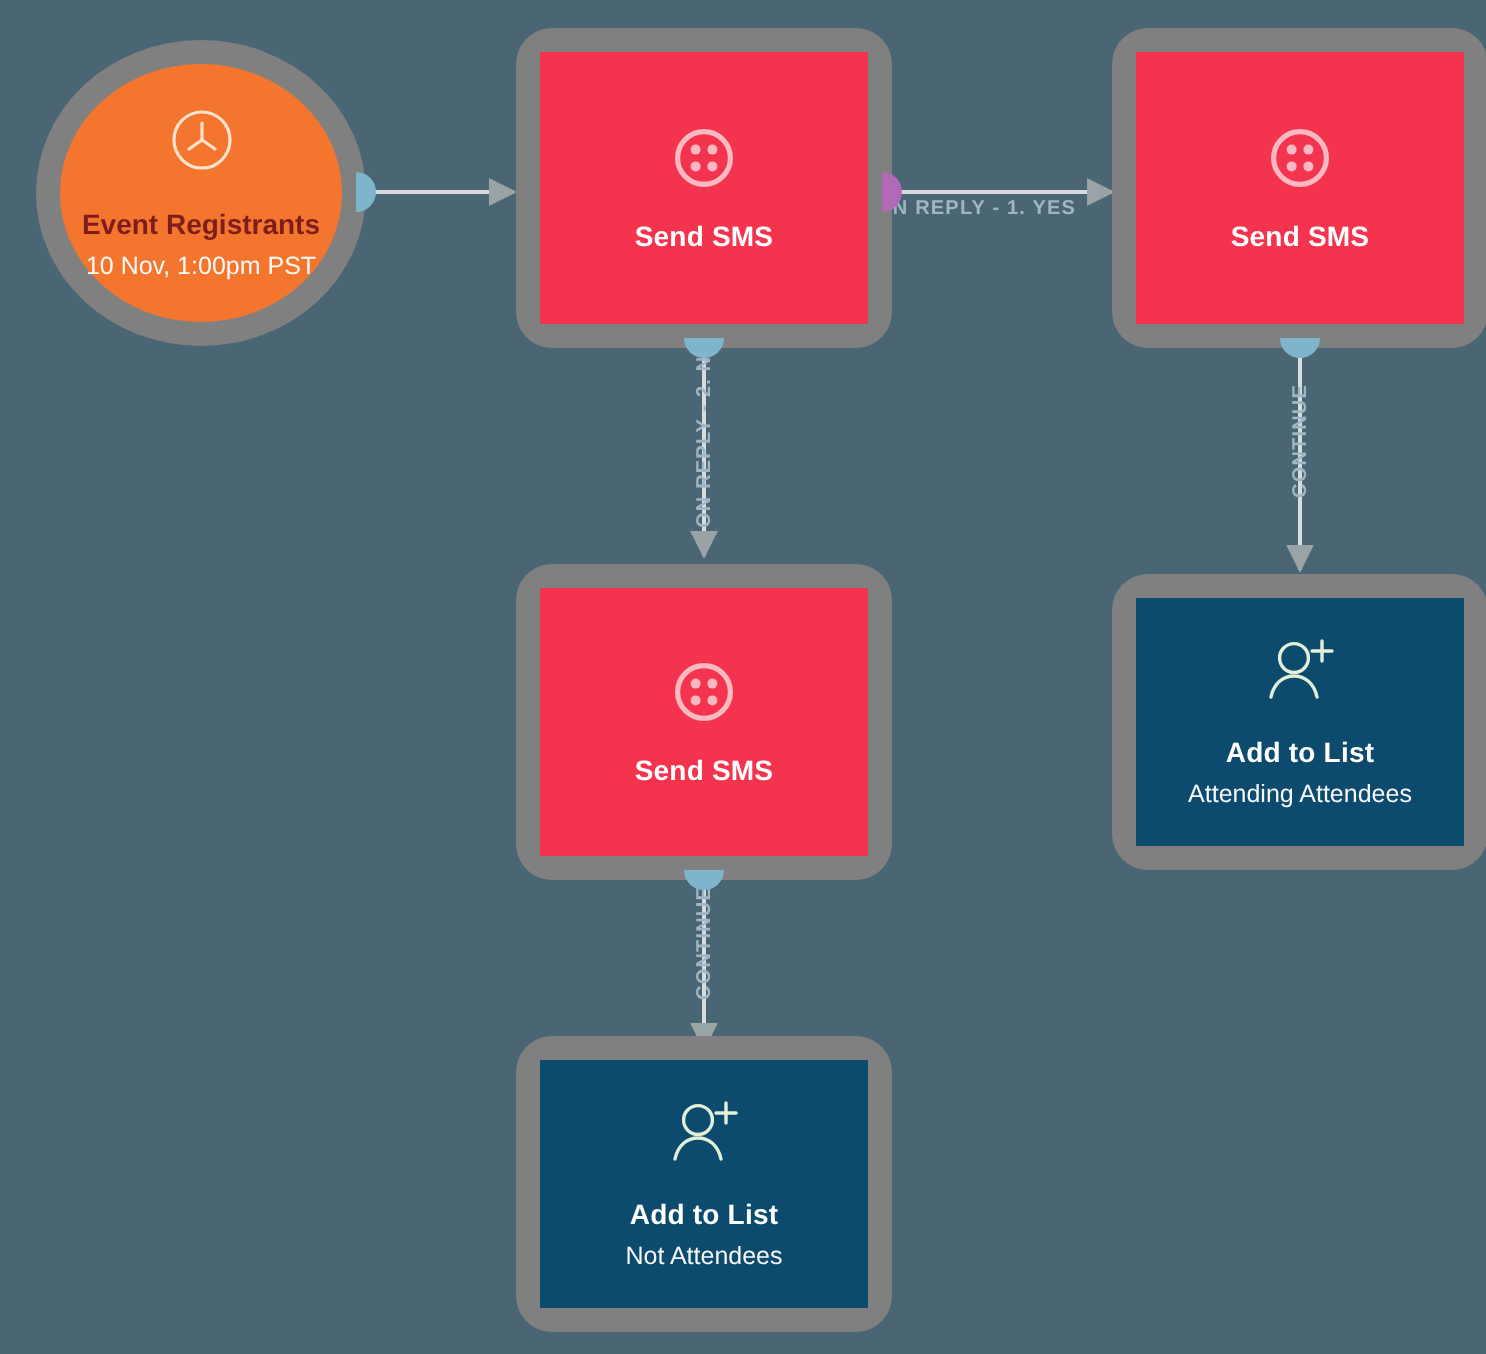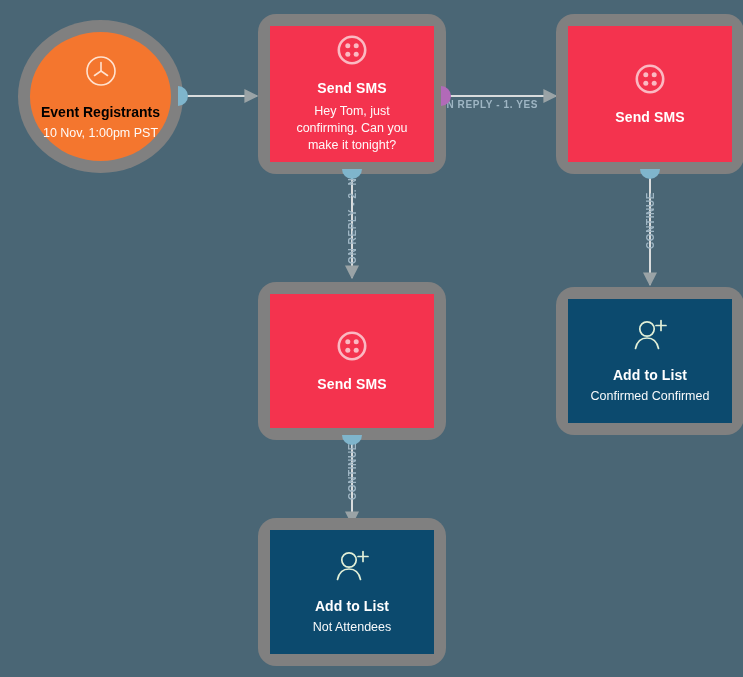--- a/index.html
+++ b/index.html
@@ -102,21 +102,21 @@
     height: 100%;
     border-radius: 50%;
     background: #f4762e;
     display: flex;
     flex-direction: column;
     align-items: center;
     justify-content: center;
     text-align: center;
   }
   .trigger-title {
-    color: #000000;
+    color: #7f1d1d;
     font-size: 14px;
     font-weight: bold;
     margin-top: 12px;
   }
   .trigger-sub {
     color: #ffffff;
     font-size: 12.5px;
     margin-top: 6px;
     opacity: .97;
   }
@@ -186,21 +186,20 @@
       <span class="node-icon">
         <svg width="32" height="32" viewBox="0 0 32 32">
           <circle cx="16" cy="16" r="13.2" fill="none" stroke="#fbb9c2" stroke-width="2.6"></circle>
           <circle cx="11.8" cy="11.8" r="2.5" fill="#fbb9c2"></circle>
           <circle cx="20.2" cy="11.8" r="2.5" fill="#fbb9c2"></circle>
           <circle cx="11.8" cy="20.2" r="2.5" fill="#fbb9c2"></circle>
           <circle cx="20.2" cy="20.2" r="2.5" fill="#fbb9c2"></circle>
         </svg>
       </span>
       <div class="node-title">Send SMS</div>
-      <div class="node-sub">Hey Tom, just confirming. Can you make it tonight?</div>
     </div>
     <div class="nub right purple" style="right:-5px; top:72px;"></div>
     <div class="nub bottom" style="left:84px; bottom:-5px;"></div>
   </div>
 
   <div class="node" style="left:556px; top:14px; width:188px; height:160px;">
     <div class="node-inner red">
       <span class="node-icon">
         <svg width="32" height="32" viewBox="0 0 32 32">
           <circle cx="16" cy="16" r="13.2" fill="none" stroke="#fbb9c2" stroke-width="2.6"></circle>
@@ -234,21 +233,21 @@
   <div class="node" style="left:556px; top:287px; width:188px; height:148px;">
     <div class="node-inner green">
       <span class="node-icon">
         <svg width="40" height="36" viewBox="0 0 40 36">
           <circle cx="17" cy="12" r="7.2" fill="none" stroke="#e2f0d8" stroke-width="1.7"></circle>
           <path d="M5.5 31.5 C7 24.5 11.6 21 17 21 C22.4 21 27 24.5 28.5 31.5" fill="none" stroke="#e2f0d8" stroke-width="1.7" stroke-linecap="round"></path>
           <path d="M31 3.5 L31 13.5 M26 8.5 L36 8.5" stroke="#e2f0d8" stroke-width="1.7" stroke-linecap="round"></path>
         </svg>
       </span>
       <div class="node-title">Add to List</div>
-      <div class="node-sub single" style="max-width:160px;">Confirmed Confirmed</div>
+      <div class="node-sub single" style="max-width:160px;">Attending Attendees</div>
     </div>
   </div>
 
   <div class="node" style="left:258px; top:518px; width:188px; height:148px;">
     <div class="node-inner green">
       <span class="node-icon">
         <svg width="40" height="36" viewBox="0 0 40 36">
           <circle cx="17" cy="12" r="7.2" fill="none" stroke="#e2f0d8" stroke-width="1.7"></circle>
           <path d="M5.5 31.5 C7 24.5 11.6 21 17 21 C22.4 21 27 24.5 28.5 31.5" fill="none" stroke="#e2f0d8" stroke-width="1.7" stroke-linecap="round"></path>
           <path d="M31 3.5 L31 13.5 M26 8.5 L36 8.5" stroke="#e2f0d8" stroke-width="1.7" stroke-linecap="round"></path>

